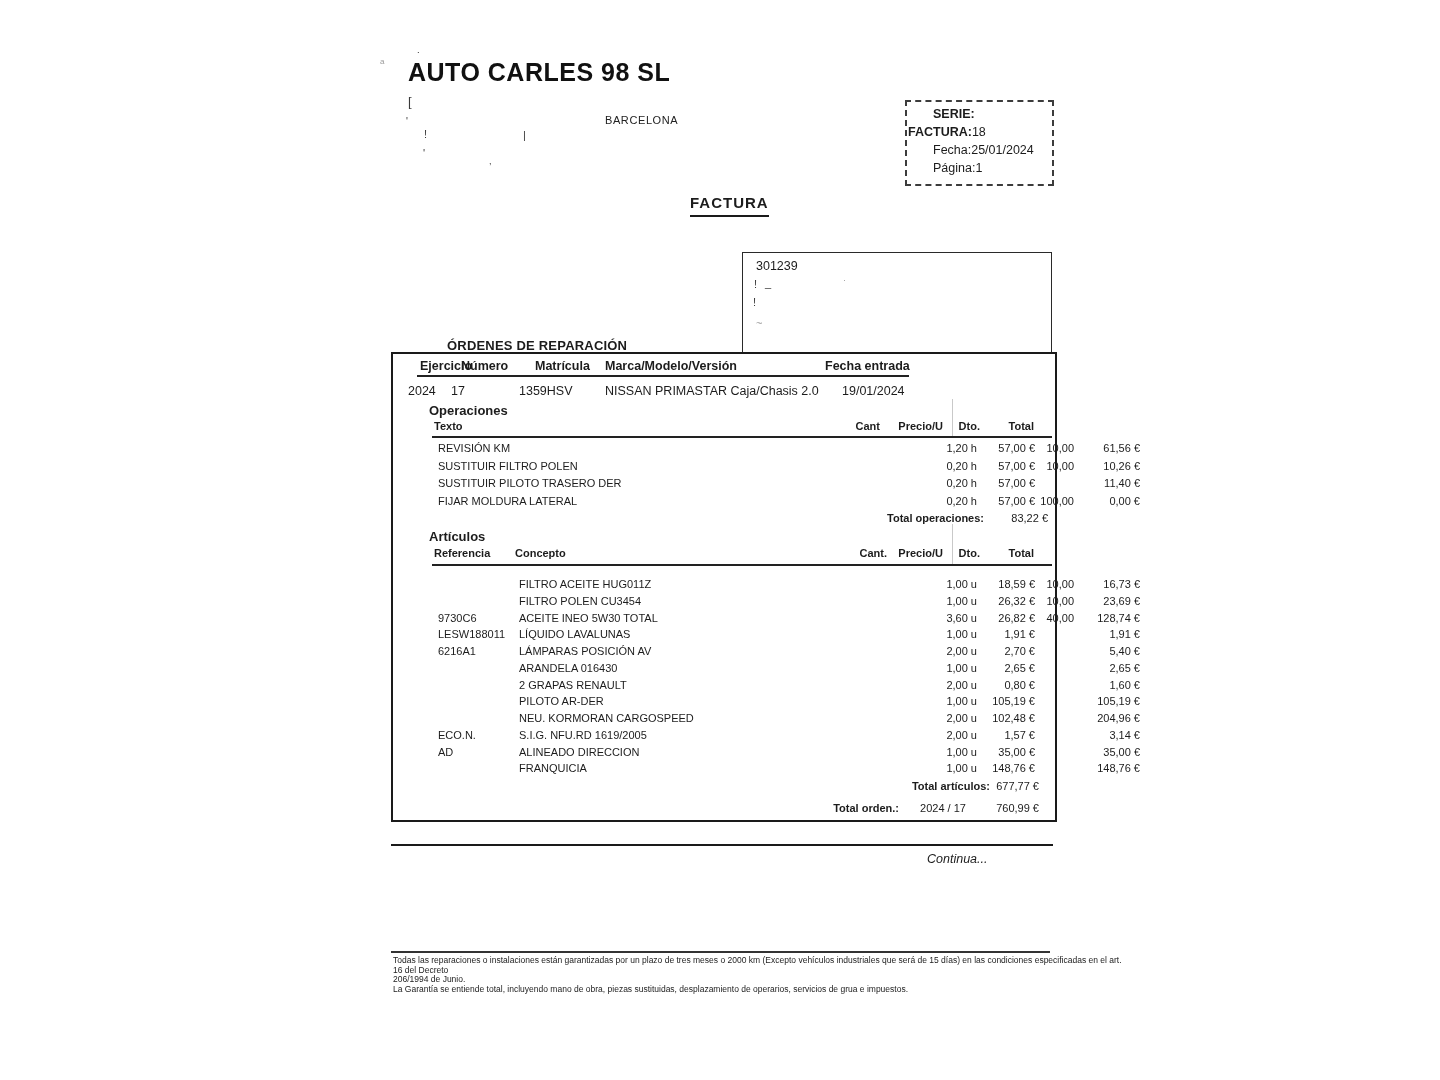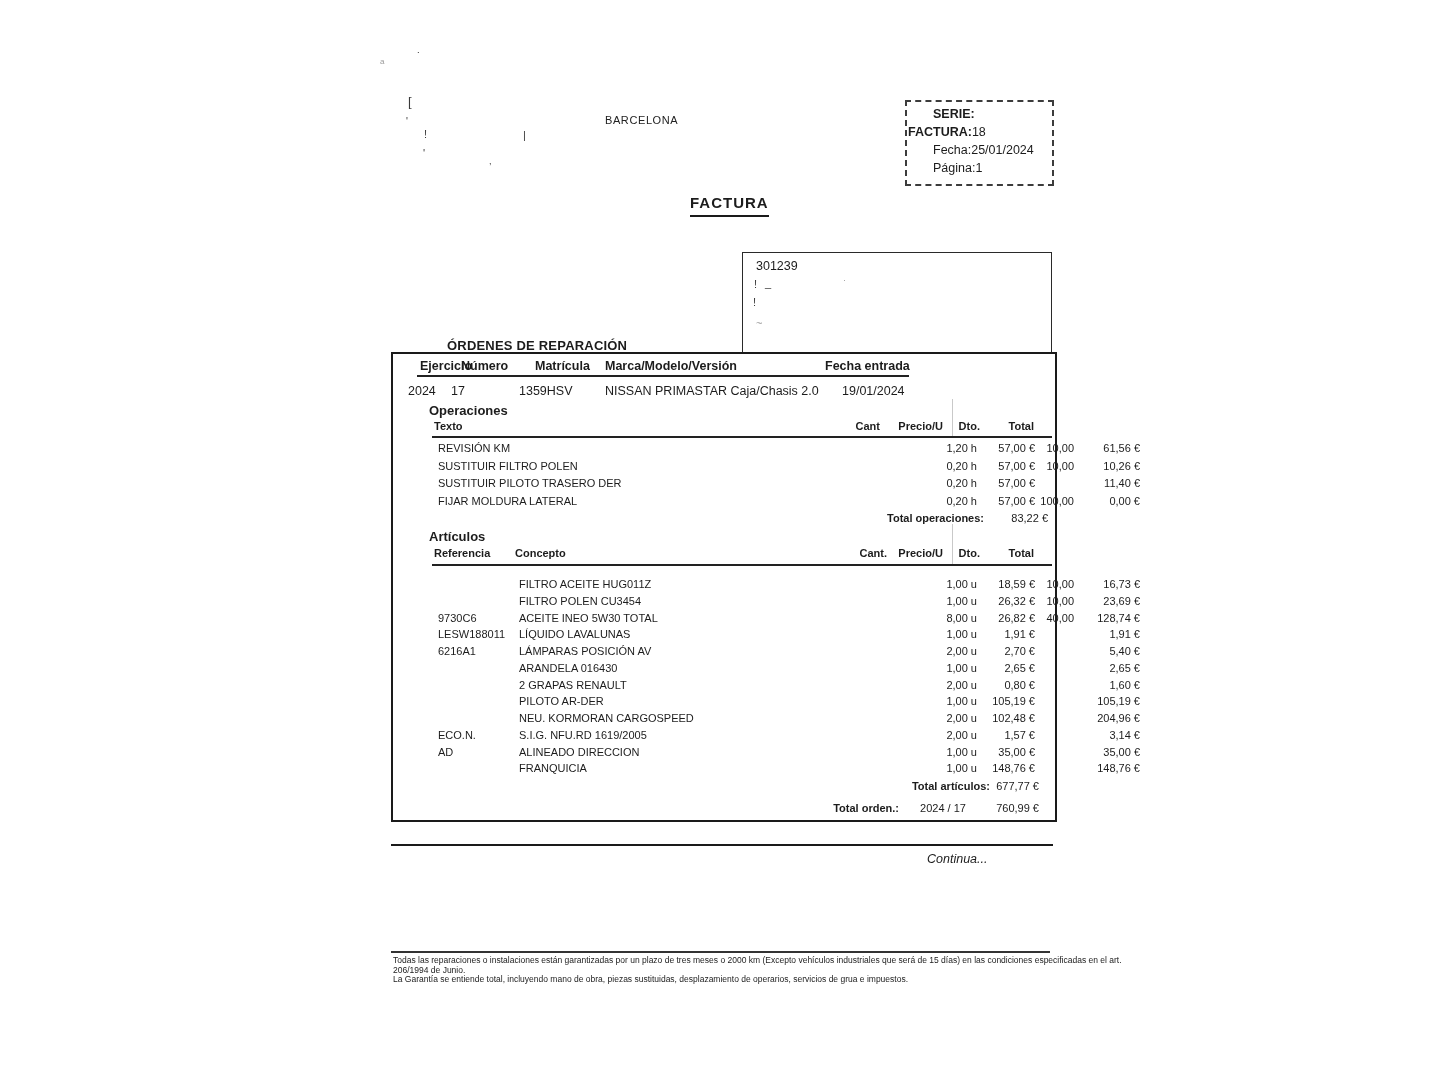--- a/index.html
+++ b/index.html
@@ -112,20 +112,21 @@
 
   <span class="abs artifact faint a-tiny">a</span>
   <span class="abs artifact company-dot">˙</span>
   <span class="abs artifact a-bracket">[</span>
   <span class="abs artifact a-tick1">'</span>
   <span class="abs artifact a-exc1">!</span>
   <span class="abs artifact a-bar1">|</span>
   <span class="abs artifact a-exc2">'</span>
   <span class="abs artifact a-comma1">,</span>
 
+  <div class="abs company">AUTO CARLES 98 SL</div>
   <div class="abs city">BARCELONA</div>
 
   <div class="abs serie-box">
     <div class="serie-line serie-label">SERIE:</div>
     <div class="serie-line factura-line">
       <span class="factura-label">FACTURA:</span><span>18</span>
     </div>
     <div class="serie-line fecha-line">Fecha:25/01/2024</div>
     <div class="serie-line pagina-line">Página:1</div>
   </div>
@@ -231,21 +232,21 @@
           <span class="cell c-concepto">FILTRO POLEN CU3454</span>
           <span class="cell c-cant">1,00 u</span>
           <span class="cell c-precio">26,32 €</span>
           <span class="cell c-dto">10,00</span>
           <span class="cell c-total">23,69 €</span>
         </div>
 
         <div class="row">
           <span class="cell c-ref">9730C6</span>
           <span class="cell c-concepto">ACEITE INEO 5W30 TOTAL</span>
-          <span class="cell c-cant">8,00 u</span>
+          <span class="cell c-cant">3,60 u</span>
           <span class="cell c-precio">26,82 €</span>
           <span class="cell c-dto">40,00</span>
           <span class="cell c-total">128,74 €</span>
         </div>
 
         <div class="row">
           <span class="cell c-ref">LESW188011</span>
           <span class="cell c-concepto">LÍQUIDO LAVALUNAS</span>
           <span class="cell c-cant">1,00 u</span>
           <span class="cell c-precio">1,91 €</span>
@@ -335,19 +336,20 @@
   </div>
 
   <div class="abs sep-line"></div>
   <div class="abs continua">Continua...</div>
 
   <div class="abs footer-rule"></div>
   <div class="abs footer">
 
       <div class="footer-line">Todas las reparaciones o instalaciones están garantizadas por un plazo de tres meses o 2000 km (Excepto vehículos industriales que será de 15 días) en las condiciones especificadas en el art.</div>
 
+      <div class="footer-line">16 del Decreto</div>
 
       <div class="footer-line">206/1994 de Junio.</div>
 
       <div class="footer-line">La Garantía se entiende total, incluyendo mano de obra, piezas sustituidas, desplazamiento de operarios, servicios de grua e impuestos.</div>
     </div>
 
 </div>
 
 </body></html>

